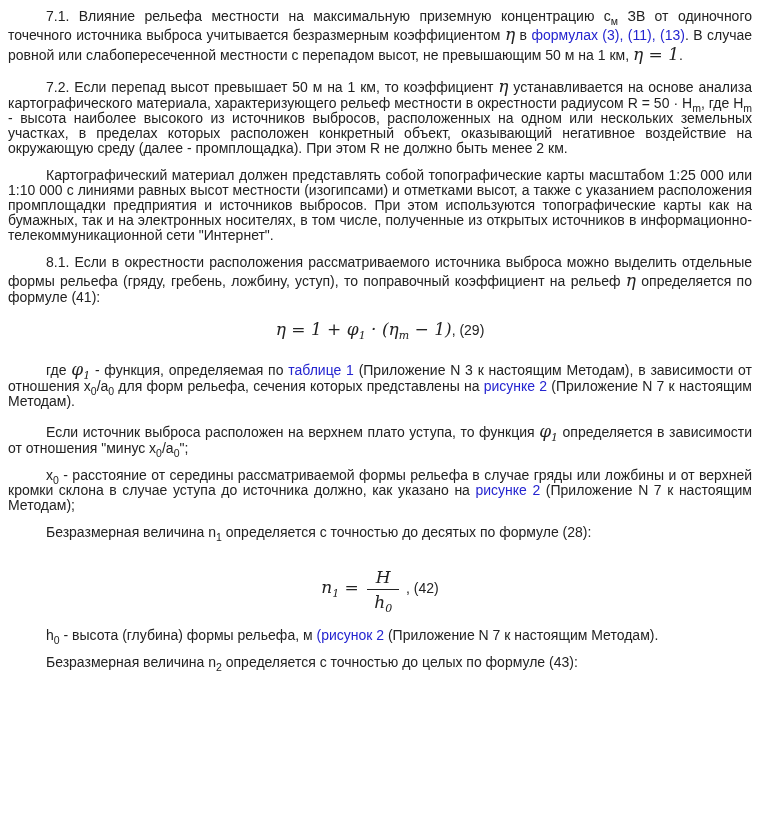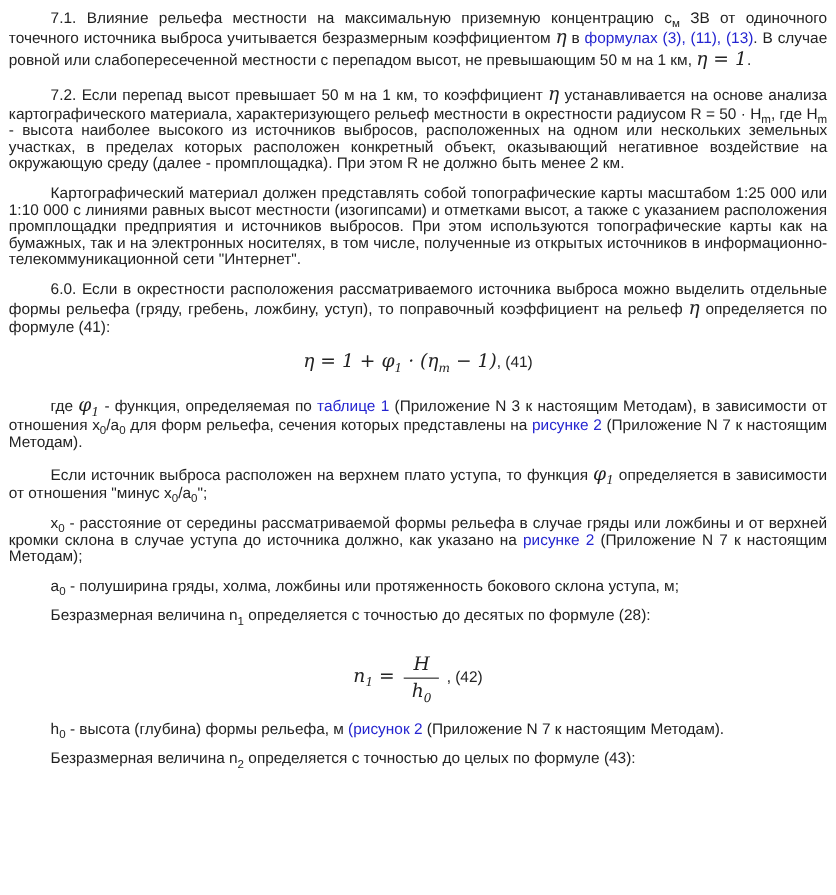--- a/index.html
+++ b/index.html
@@ -76,23 +76,22 @@
     padding: 2px 7px 0 7px;
   }
 </style>
 </head>
 <body>
 
 <div class="doc">
     <p><span class="t">7.1. Влияние рельефа местности на максимальную приземную концентрацию с</span><sub class="sub">м</sub><span class="t"> ЗВ от одиночного точечного источника выброса учитывается безразмерным коэффициентом </span><span class="math">η</span><span class="t"> в </span><a class="link">формулах (3), (11), (13)</a><span class="t">. В случае ровной или слабопересеченной местности с перепадом высот, не превышающим 50 м на 1 км, </span><span class="math">η = 1</span><span class="t">.</span></p>
     <p><span class="t">7.2. Если перепад высот превышает 50 м на 1 км, то коэффициент </span><span class="math">η</span><span class="t"> устанавливается на основе анализа картографического материала, характеризующего рельеф местности в окрестности радиусом R = 50 · H</span><sub class="sub">m</sub><span class="t">, где H</span><sub class="sub">m</sub><span class="t"> - высота наиболее высокого из источников выбросов, расположенных на одном или нескольких земельных участках, в пределах которых расположен конкретный объект, оказывающий негативное воздействие на окружающую среду (далее - промплощадка). При этом R не должно быть менее 2 км.</span></p>
     <p><span class="t">Картографический материал должен представлять собой топографические карты масштабом 1:25 000 или 1:10 000 с линиями равных высот местности (изогипсами) и отметками высот, а также с указанием расположения промплощадки предприятия и источников выбросов. При этом используются топографические карты как на бумажных, так и на электронных носителях, в том числе, полученные из открытых источников в информационно-телекоммуникационной сети "Интернет".</span></p>
-    <p><span class="t">6.0. Если в окрестности расположения рассматриваемого источника выброса можно выделить отдельные формы рельефа (гряду, гребень, ложбину, уступ), то поправочный коэффициент на рельеф </span><span class="math">η</span><span class="t"> определяется по формуле (41):</span></p>
-    <p class="formula"><span class="math">η = 1 + φ</span><sub class="math-sub">1</sub><span class="math"> · (η</span><sub class="math-sub">m</sub><span class="math"> − 1)</span><span class="t">, (41)</span></p>
+    <p><span class="t">8.1. Если в окрестности расположения рассматриваемого источника выброса можно выделить отдельные формы рельефа (гряду, гребень, ложбину, уступ), то поправочный коэффициент на рельеф </span><span class="math">η</span><span class="t"> определяется по формуле (41):</span></p>
+    <p class="formula"><span class="math">η = 1 + φ</span><sub class="math-sub">1</sub><span class="math"> · (η</span><sub class="math-sub">m</sub><span class="math"> − 1)</span><span class="t">, (29)</span></p>
     <p><span class="t">где </span><span class="math">φ</span><sub class="math-sub">1</sub><span class="t"> - функция, определяемая по </span><a class="link">таблице 1</a><span class="t"> (Приложение N 3 к настоящим Методам), в зависимости от отношения x</span><sub class="sub">0</sub><span class="t">/a</span><sub class="sub">0</sub><span class="t"> для форм рельефа, сечения которых представлены на </span><a class="link">рисунке 2</a><span class="t"> (Приложение N 7 к настоящим Методам).</span></p>
     <p><span class="t">Если источник выброса расположен на верхнем плато уступа, то функция </span><span class="math">φ</span><sub class="math-sub">1</sub><span class="t"> определяется в зависимости от отношения "минус x</span><sub class="sub">0</sub><span class="t">/a</span><sub class="sub">0</sub><span class="t">";</span></p>
     <p><span class="t">x</span><sub class="sub">0</sub><span class="t"> - расстояние от середины рассматриваемой формы рельефа в случае гряды или ложбины и от верхней кромки склона в случае уступа до источника должно, как указано на </span><a class="link">рисунке 2</a><span class="t"> (Приложение N 7 к настоящим Методам);</span></p>
-    <p><span class="t">a</span><sub class="sub">0</sub><span class="t"> - полуширина гряды, холма, ложбины или протяженность бокового склона уступа, м;</span></p>
     <p><span class="t">Безразмерная величина n</span><sub class="sub">1</sub><span class="t"> определяется с точностью до десятых по формуле (28):</span></p>
     <p class="formula formula-frac"><span class="math">n</span><sub class="math-sub">1</sub><span class="math"> = </span><span class="frac"><span class="num"><span class="math">H</span></span><span class="den"><span class="math">h</span><sub class="math-sub">0</sub></span></span><span class="t"> , (42)</span></p>
     <p><span class="t">h</span><sub class="sub">0</sub><span class="t"> - высота (глубина) формы рельефа, м </span><a class="link">(рисунок 2</a><span class="t"> (Приложение N 7 к настоящим Методам).</span></p>
     <p><span class="t">Безразмерная величина n</span><sub class="sub">2</sub><span class="t"> определяется с точностью до целых по формуле (43):</span></p>
   </div>
 
 </body></html>

